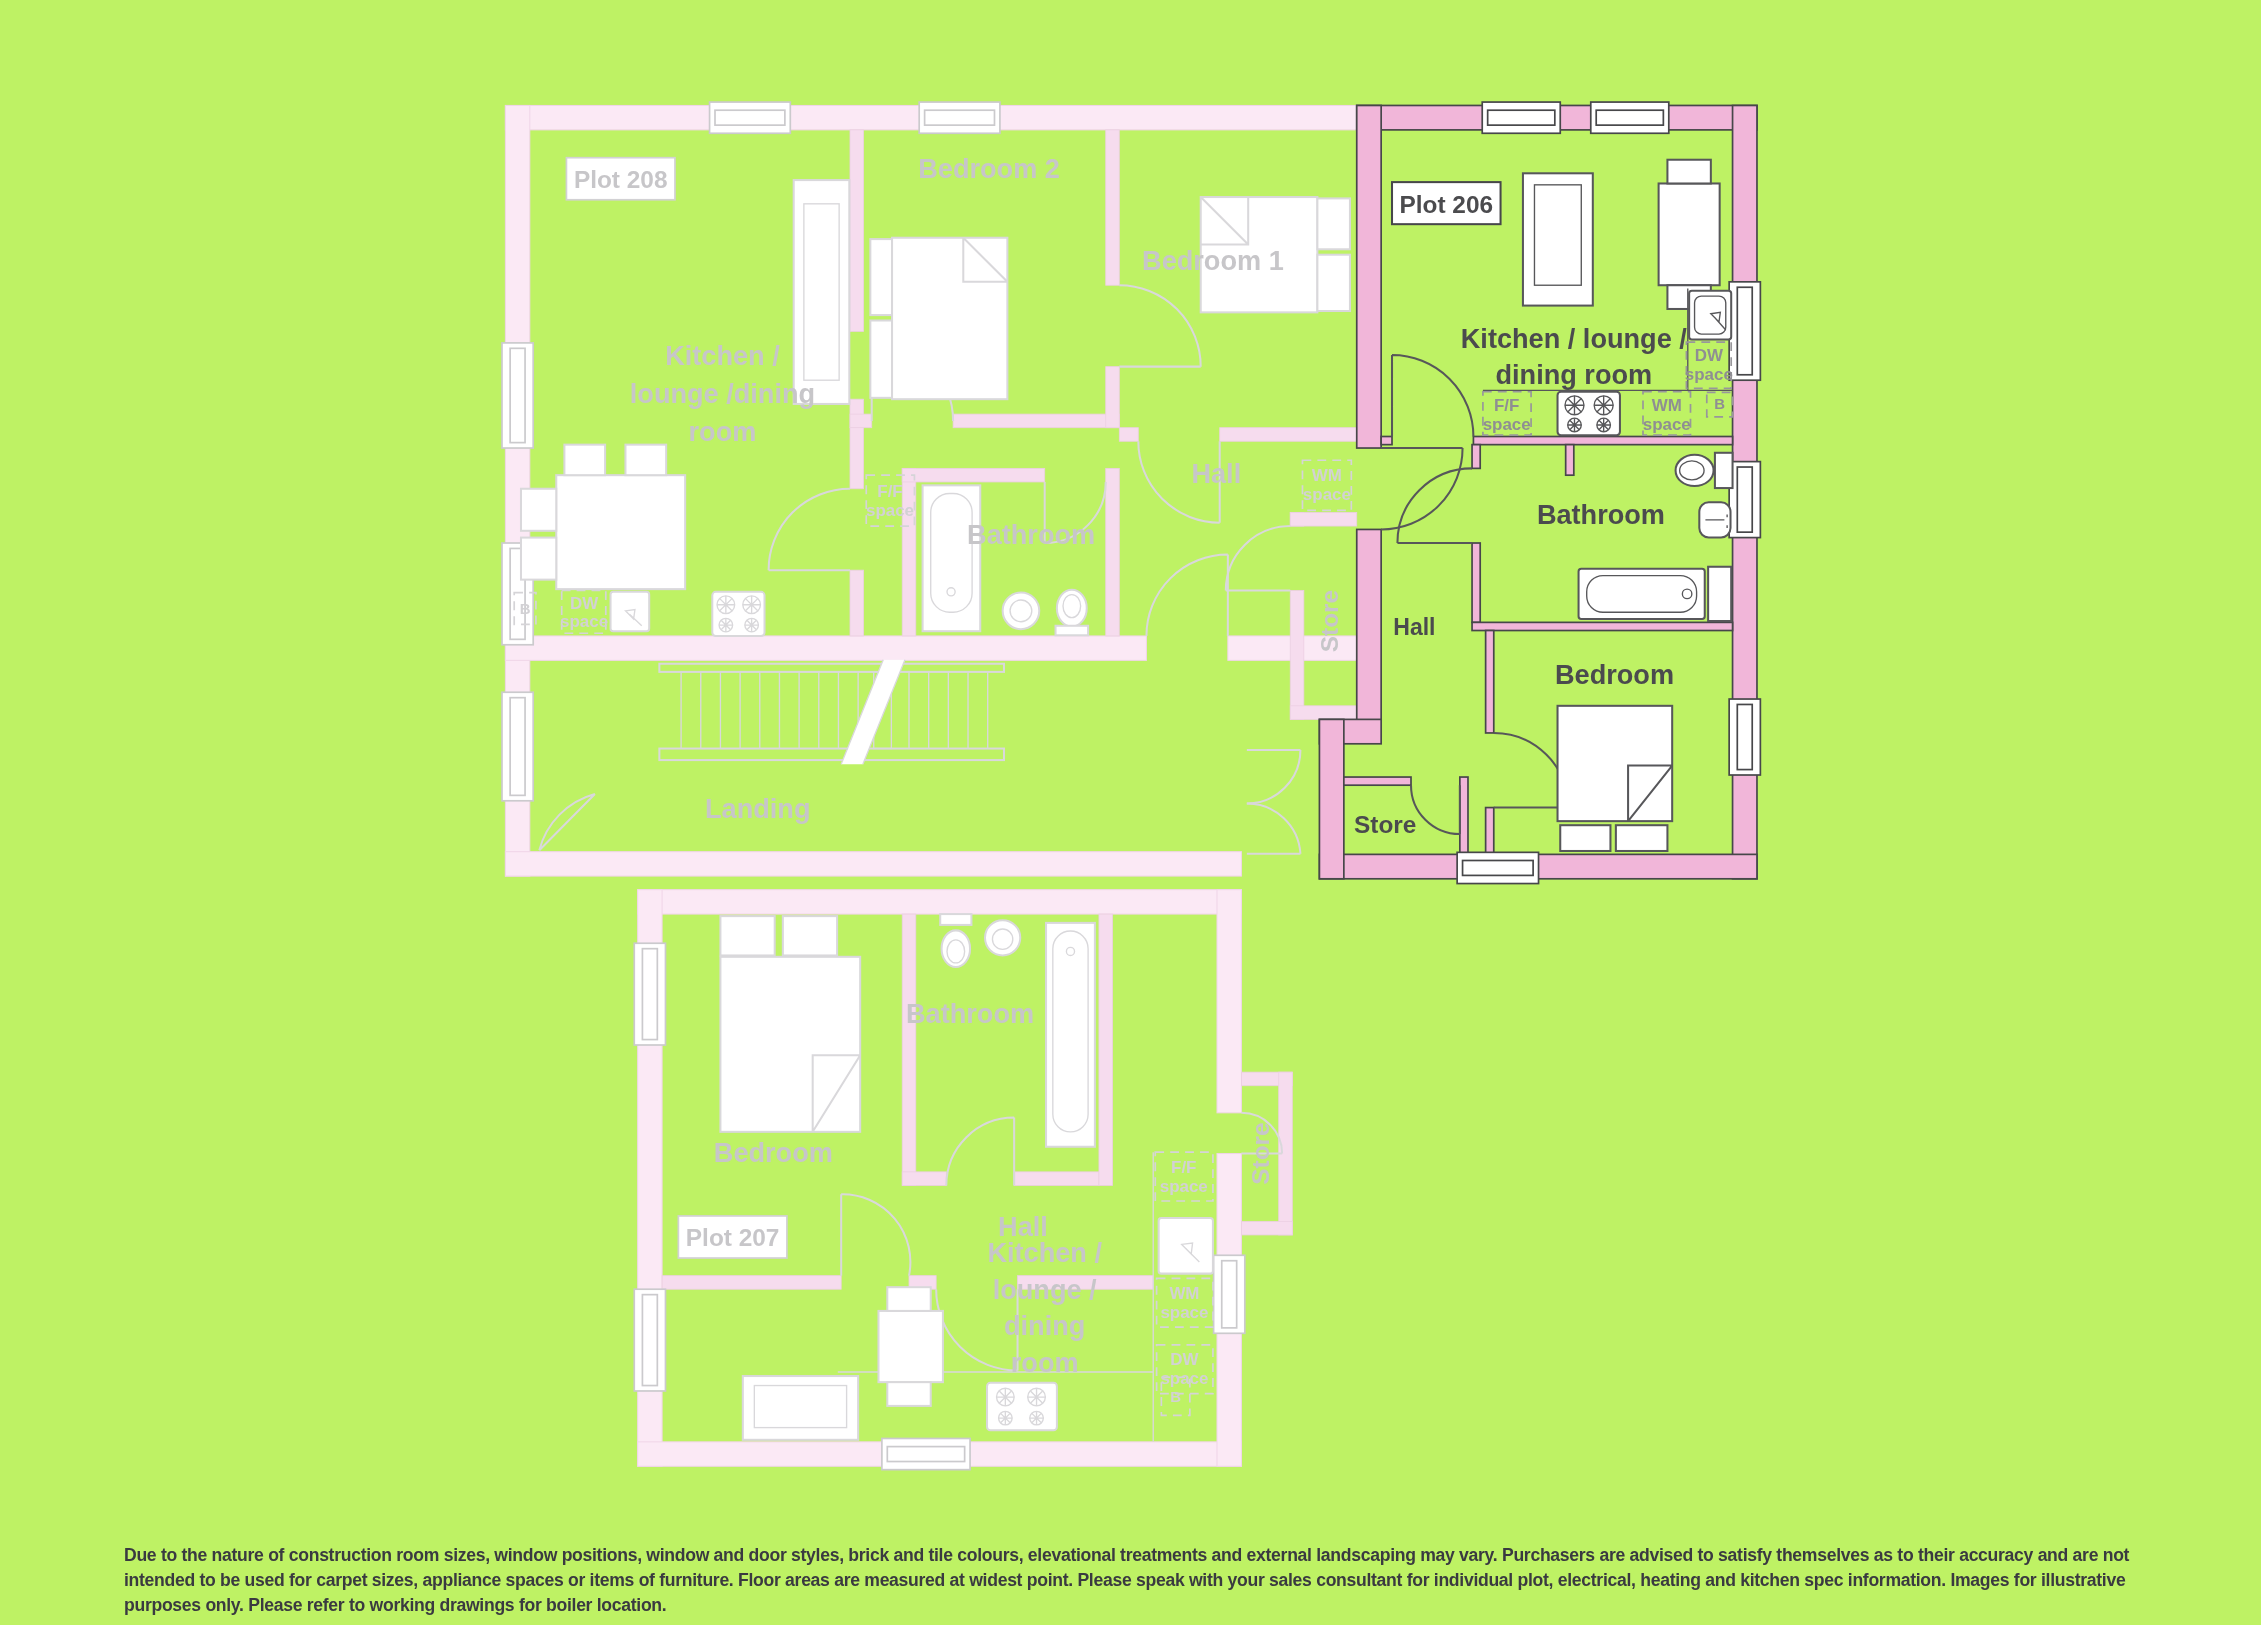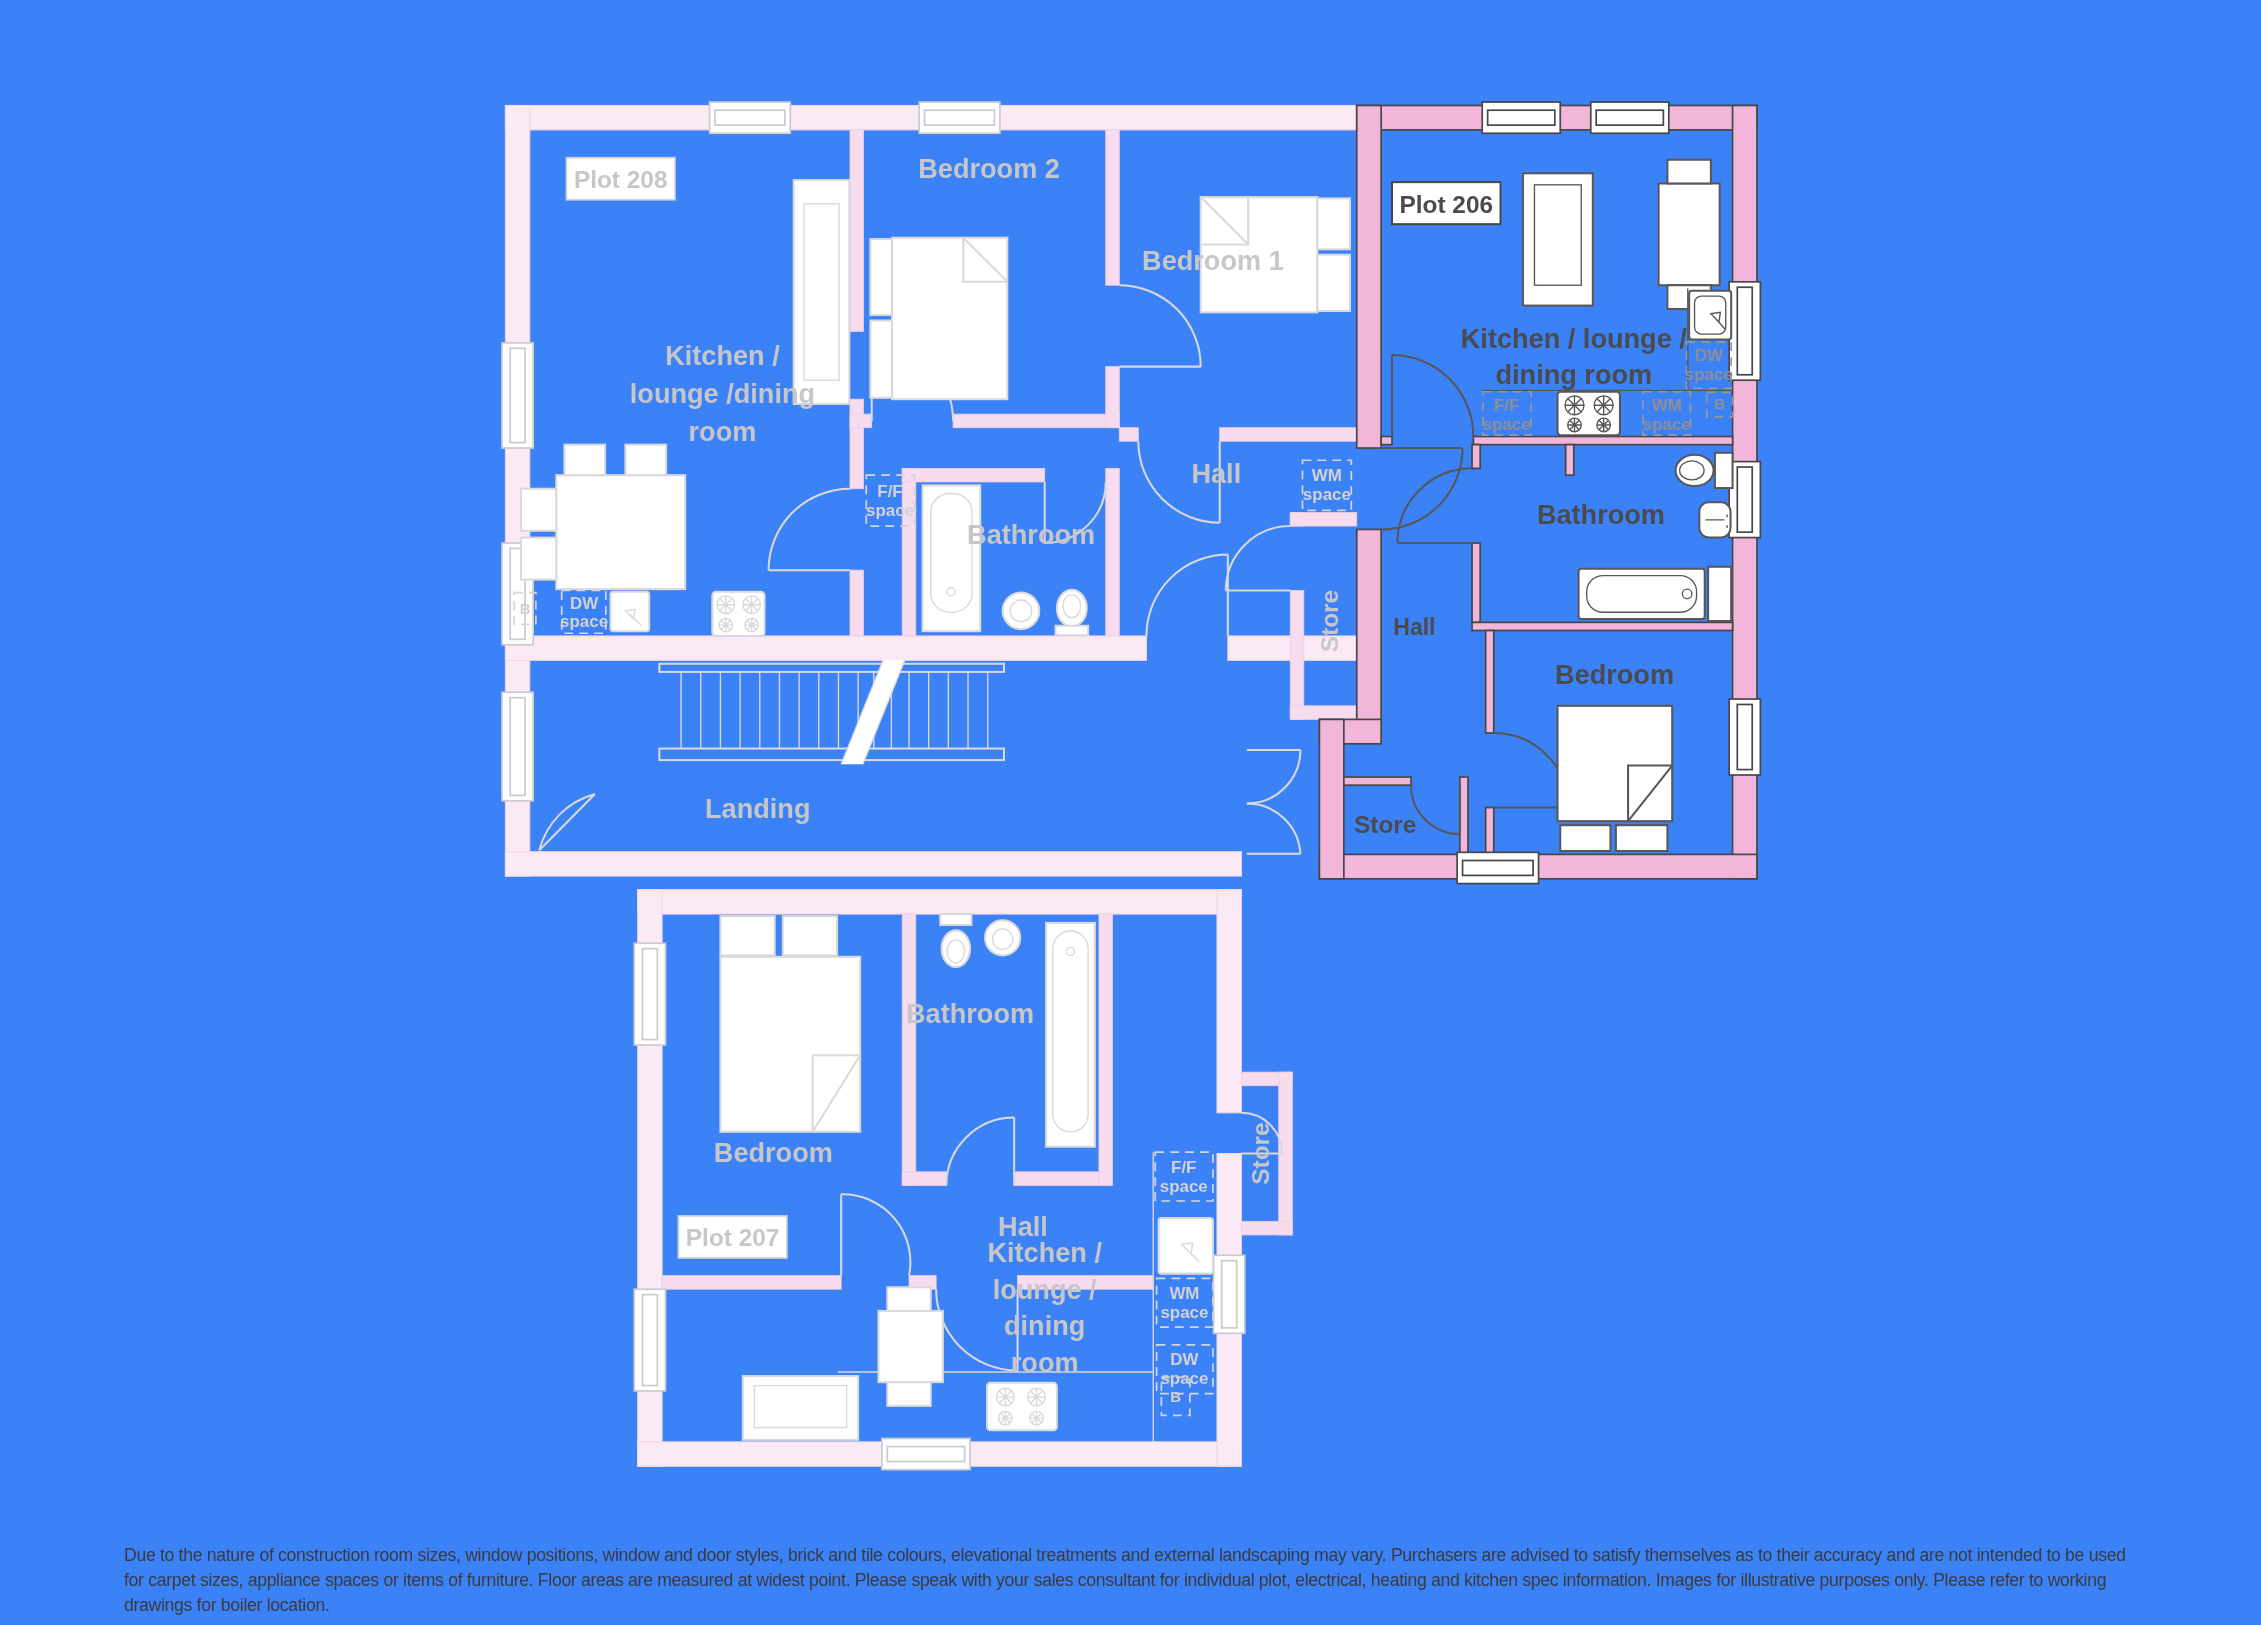--- a/index.html
+++ b/index.html
@@ -1,16 +1,16 @@
 <!DOCTYPE html>
 <html style="font-size:11px"><head>
 <meta charset="utf-8">
 <style>
   html,body{margin:0;padding:0;background:#ffffff;}
-  #stage{position:relative;width:2261px;height:1626px;background:#3b82f6;overflow:hidden;
+  #stage{position:relative;width:2261px;height:1626px;background:#bef264;overflow:hidden;
          font-family:"Liberation Sans", sans-serif;}
   svg{position:absolute;left:0;top:0;}
   svg text{font-family:"Liberation Sans", sans-serif;font-weight:bold;text-anchor:middle;}
 
   
   .fw{fill:#fbe9f5;stroke:#f0d5e8;stroke-width:1.5;}
   .fp{fill:#f6dcee;stroke:#eccfe2;stroke-width:1.2;}
   .hw{fill:#f1b6d9;stroke:#47474a;stroke-width:2.5;}
   
   .fl{fill:none;stroke:#d9d8db;stroke-width:3;}
@@ -24,21 +24,21 @@
   
   .dashf{fill:none;stroke:#d5d4d7;stroke-width:2.5;stroke-dasharray:13 9;}
   .dashh{fill:none;stroke:#98979b;stroke-width:2.5;stroke-dasharray:13 9;}
   
   .ft{fill:#c7c6c9;}
   .dt{fill:#4b4b4e;}
   .aft{fill:#d2d1d4;}
   .aht{fill:#8f8e93;} .t40{font-size:40px;} .t36{font-size:36px;}
   .t34{font-size:34px;} .t25{font-size:25px;} .t22{font-size:22px;}
   #disclaimer{position:absolute;left:124px;top:1525px;width:2018px;
-              font-size:17.6px;font-weight:normal;letter-spacing:-0.3px;
+              font-size:17.6px;font-weight:bold;letter-spacing:-0.3px;
               line-height:25px;color:#3a3a40;}
 </style>
 </head>
 <body>
 
 <div id="stage">
 <svg width="2261" height="1626" viewBox="0 0 3333 2396">
 
   <g>
     <rect class="fw" x="745" y="155" width="1255" height="36"></rect>

